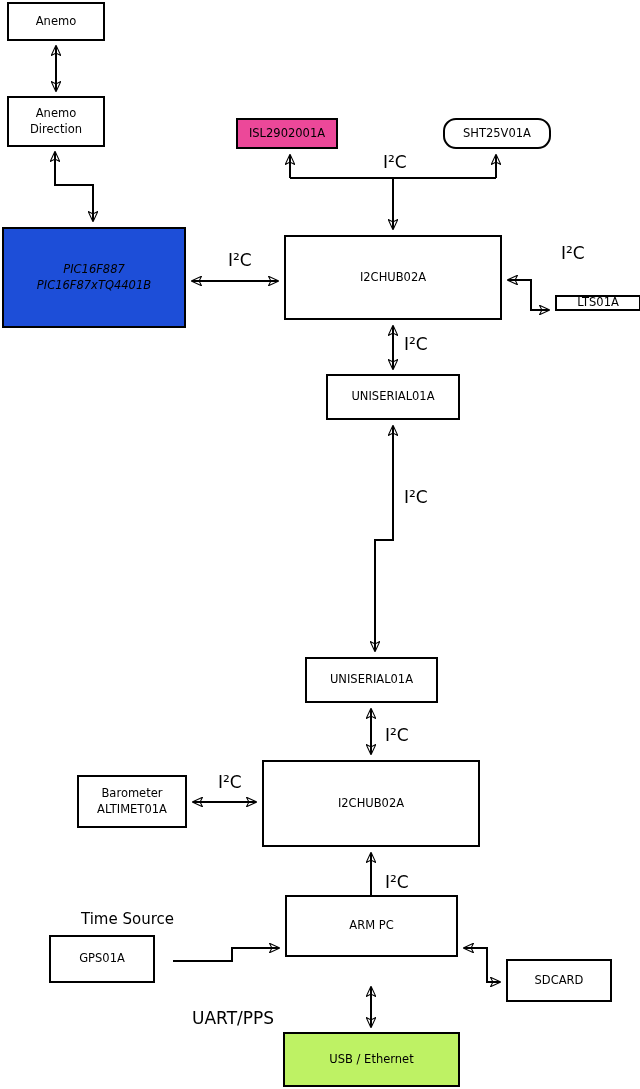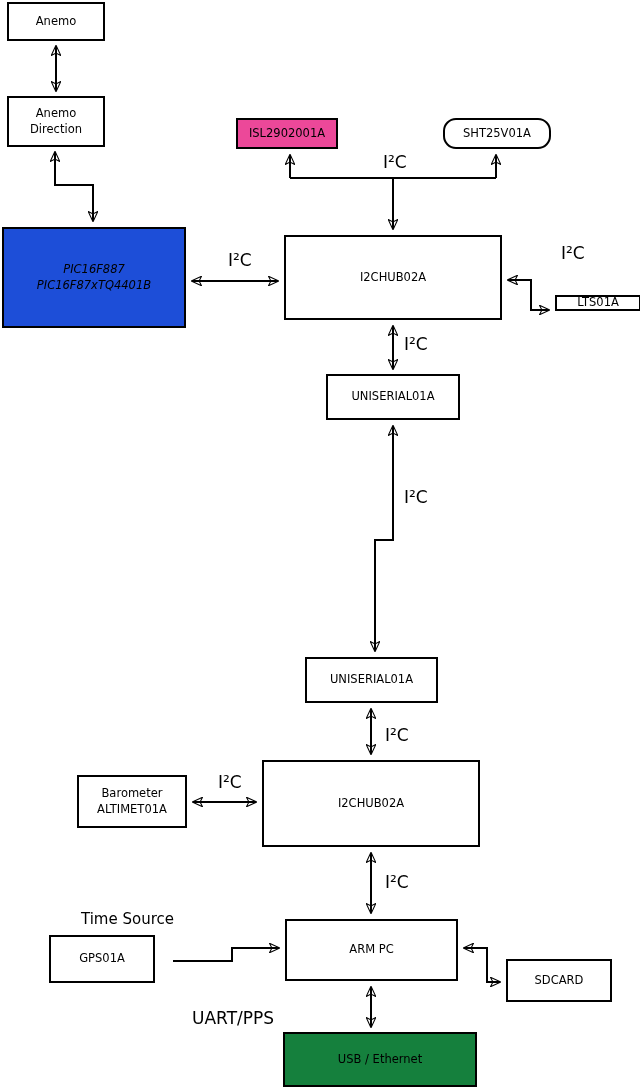--- a/index.html
+++ b/index.html
@@ -101,23 +101,23 @@
       <div class="node" style="left: 236px; top: 118px; width: 102px; height: 31px; border-color: rgb(0, 0, 0); background: #ec4899;">ISL2902001A</div>
       <div class="node" style="left: 443px; top: 118px; width: 108px; height: 31px; border-color: rgb(0, 0, 0); background: rgb(255, 255, 255); border-radius: 13px;">SHT25V01A</div>
       <div class="node" style="left: 284px; top: 235px; width: 218px; height: 85px; border-color: rgb(0, 0, 0); background: rgb(255, 255, 255);">I2CHUB02A</div>
       <div class="node" style="left: 555px; top: 295px; width: 86px; height: 16px; border-color: rgb(0, 0, 0); background: rgb(255, 255, 255);">LTS01A</div>
       <div class="node" style="left: 326px; top: 374px; width: 134px; height: 46px; border-color: rgb(0, 0, 0); background: rgb(255, 255, 255);">UNISERIAL01A</div>
       <div class="node" style="left: 305px; top: 657px; width: 133px; height: 46px; border-color: rgb(0, 0, 0); background: rgb(255, 255, 255);">UNISERIAL01A</div>
       <div class="node" style="left: 77px; top: 775px; width: 110px; height: 53px; border-color: rgb(0, 0, 0); background: rgb(255, 255, 255);">Barometer
 ALTIMET01A</div>
       <div class="node" style="left: 262px; top: 760px; width: 218px; height: 87px; border-color: rgb(0, 0, 0); background: rgb(255, 255, 255);">I2CHUB02A</div>
       <div class="node" style="left: 49px; top: 935px; width: 106px; height: 48px; border-color: rgb(0, 0, 0); background: rgb(255, 255, 255);">GPS01A</div>
-      <div class="node" style="left: 285px; top: 919px; width: 173px; height: 62px; border-color: rgb(0, 0, 0); background: rgb(255, 255, 255);">ARM PC</div>
+      <div class="node" style="left: 285px; top: 895px; width: 173px; height: 62px; border-color: rgb(0, 0, 0); background: rgb(255, 255, 255);">ARM PC</div>
       <div class="node" style="left: 506px; top: 959px; width: 106px; height: 43px; border-color: rgb(0, 0, 0); background: rgb(255, 255, 255);">SDCARD</div>
-      <div class="node" style="left: 283px; top: 1032px; width: 194px; height: 55px; border-color: rgb(0, 0, 0); background: #15803d;">USB / Ethernet</div>
+      <div class="node" style="left: 283px; top: 1032px; width: 177px; height: 55px; border-color: rgb(0, 0, 0); background: #bef264;">USB / Ethernet</div>
     </div>
   <div id="label-layer">
       <div class="edge-label" style="left: 228px; top: 250px;">I²C</div>
       <div class="edge-label" style="left: 383px; top: 152px;">I²C</div>
       <div class="edge-label" style="left: 561px; top: 243px;">I²C</div>
       <div class="edge-label" style="left: 404px; top: 334px;">I²C</div>
       <div class="edge-label" style="left: 404px; top: 487px;">I²C</div>
       <div class="edge-label" style="left: 385px; top: 725px;">I²C</div>
       <div class="edge-label" style="left: 218px; top: 772px;">I²C</div>
       <div class="edge-label" style="left: 385px; top: 872px;">I²C</div>

